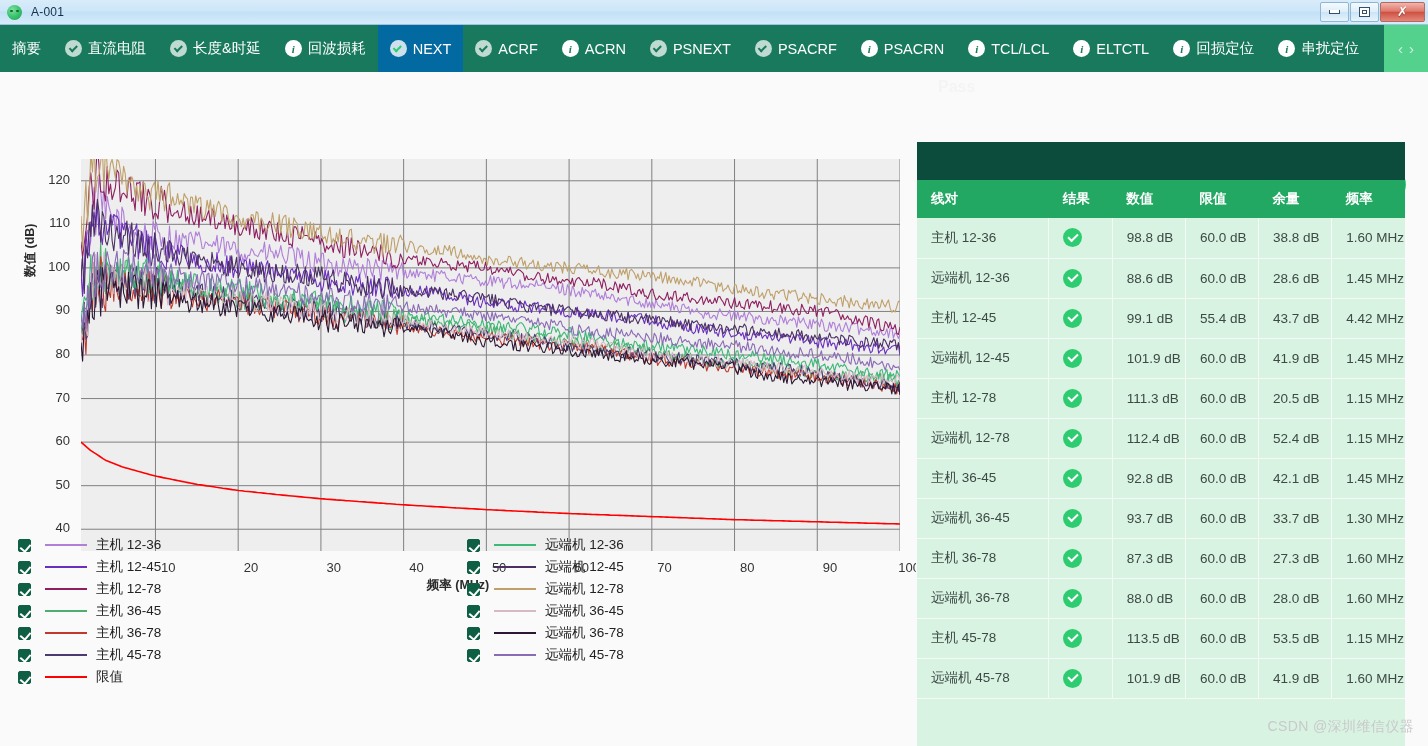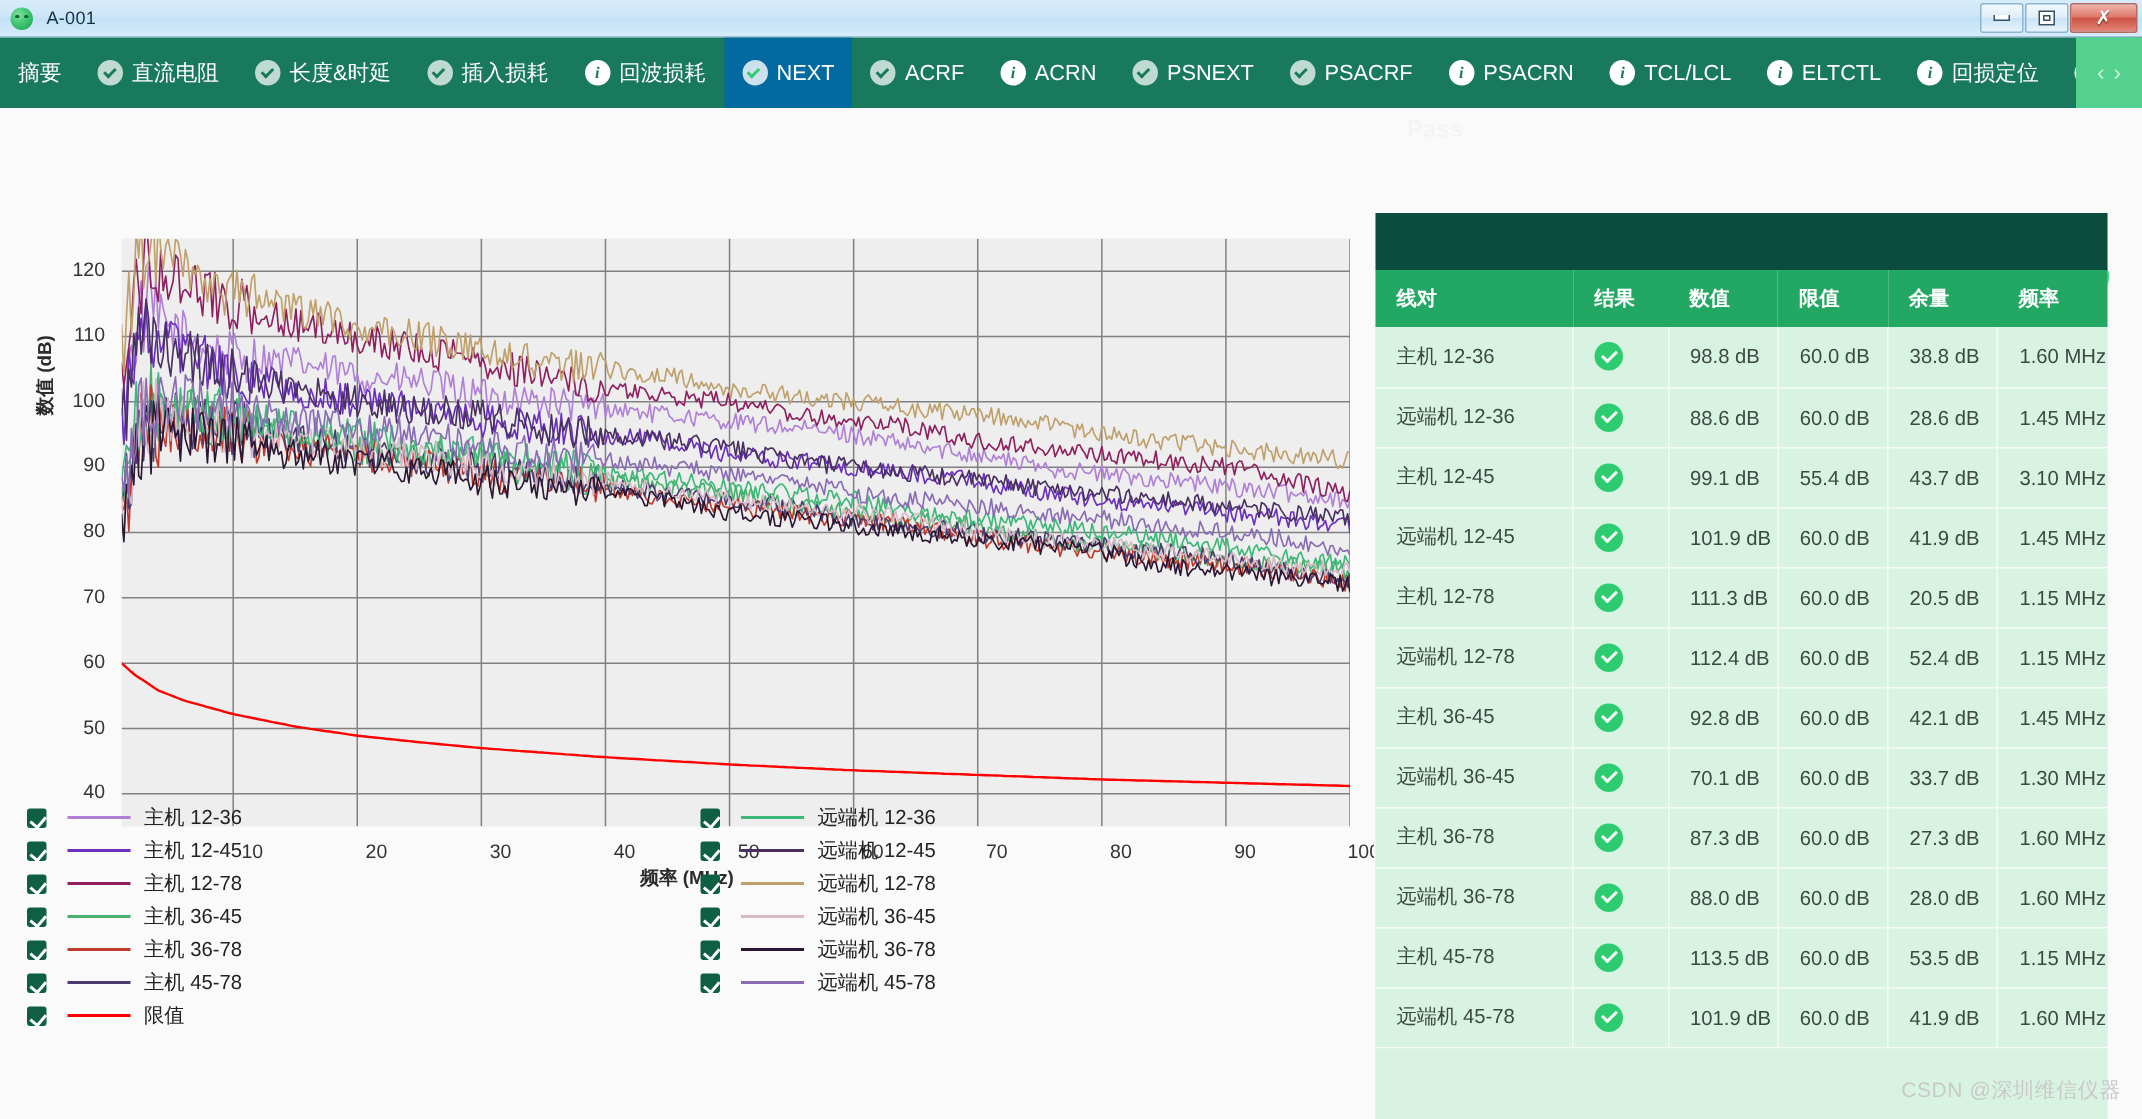--- a/index.html
+++ b/index.html
@@ -192,24 +192,20 @@
       <div class="tab">
         <span>摘要</span>
       </div>
       <div class="tab">
         <span class="tab-ico check"></span>
         <span>直流电阻</span>
       </div>
       <div class="tab">
         <span class="tab-ico check"></span>
         <span>长度&amp;时延</span>
-      </div>
-      <div class="tab">
-        <span class="tab-ico check"></span>
-        <span>插入损耗</span>
       </div>
       <div class="tab">
         <span class="tab-ico info">i</span>
         <span>回波损耗</span>
       </div>
       <div class="tab active">
         <span class="tab-ico check"></span>
         <span>NEXT</span>
       </div>
       <div class="tab">
@@ -425,21 +421,21 @@
               <td>60.0 dB</td>
               <td>28.6 dB</td>
               <td>1.45 MHz</td>
             </tr>
             <tr>
               <td class="cell-pair">主机 12-45</td>
               <td><span class="okdot"></span></td>
               <td>99.1 dB</td>
               <td>55.4 dB</td>
               <td>43.7 dB</td>
-              <td>3.10 MHz</td>
+              <td>4.42 MHz</td>
             </tr>
             <tr>
               <td class="cell-pair">远端机 12-45</td>
               <td><span class="okdot"></span></td>
               <td>101.9 dB</td>
               <td>60.0 dB</td>
               <td>41.9 dB</td>
               <td>1.45 MHz</td>
             </tr>
             <tr>
@@ -462,21 +458,21 @@
               <td class="cell-pair">主机 36-45</td>
               <td><span class="okdot"></span></td>
               <td>92.8 dB</td>
               <td>60.0 dB</td>
               <td>42.1 dB</td>
               <td>1.45 MHz</td>
             </tr>
             <tr>
               <td class="cell-pair">远端机 36-45</td>
               <td><span class="okdot"></span></td>
-              <td>70.1 dB</td>
+              <td>93.7 dB</td>
               <td>60.0 dB</td>
               <td>33.7 dB</td>
               <td>1.30 MHz</td>
             </tr>
             <tr>
               <td class="cell-pair">主机 36-78</td>
               <td><span class="okdot"></span></td>
               <td>87.3 dB</td>
               <td>60.0 dB</td>
               <td>27.3 dB</td>

